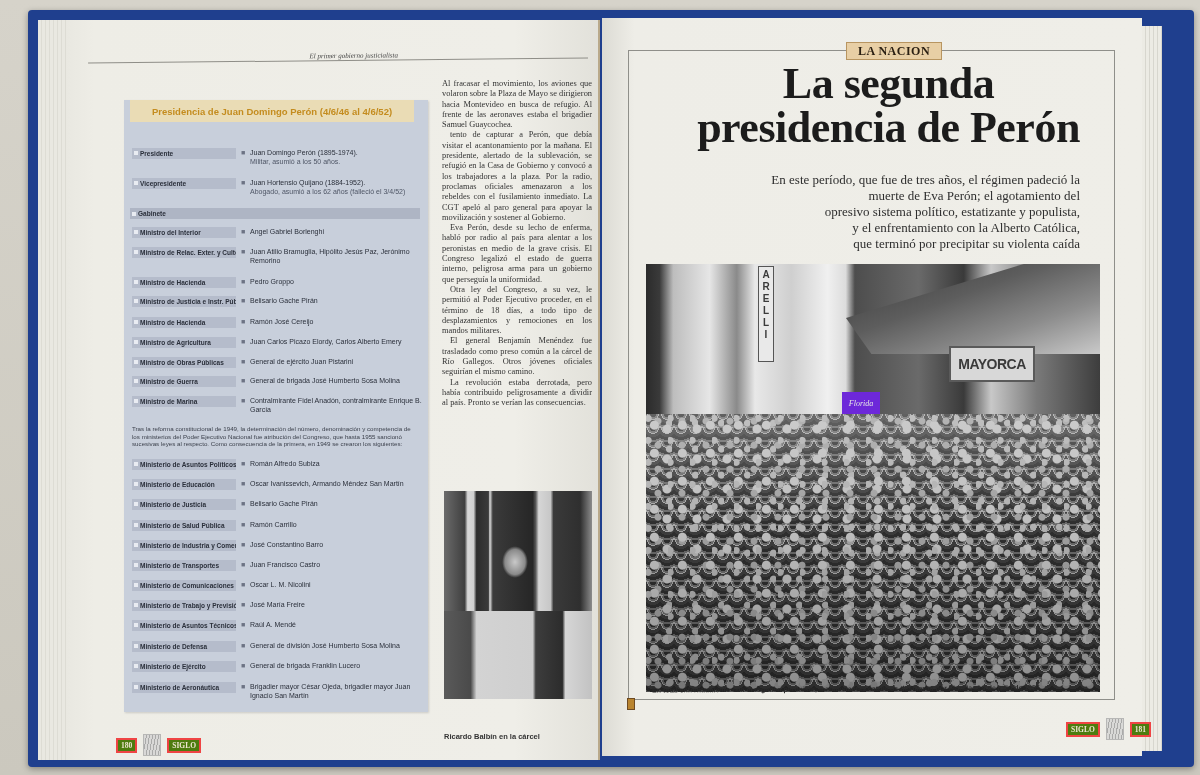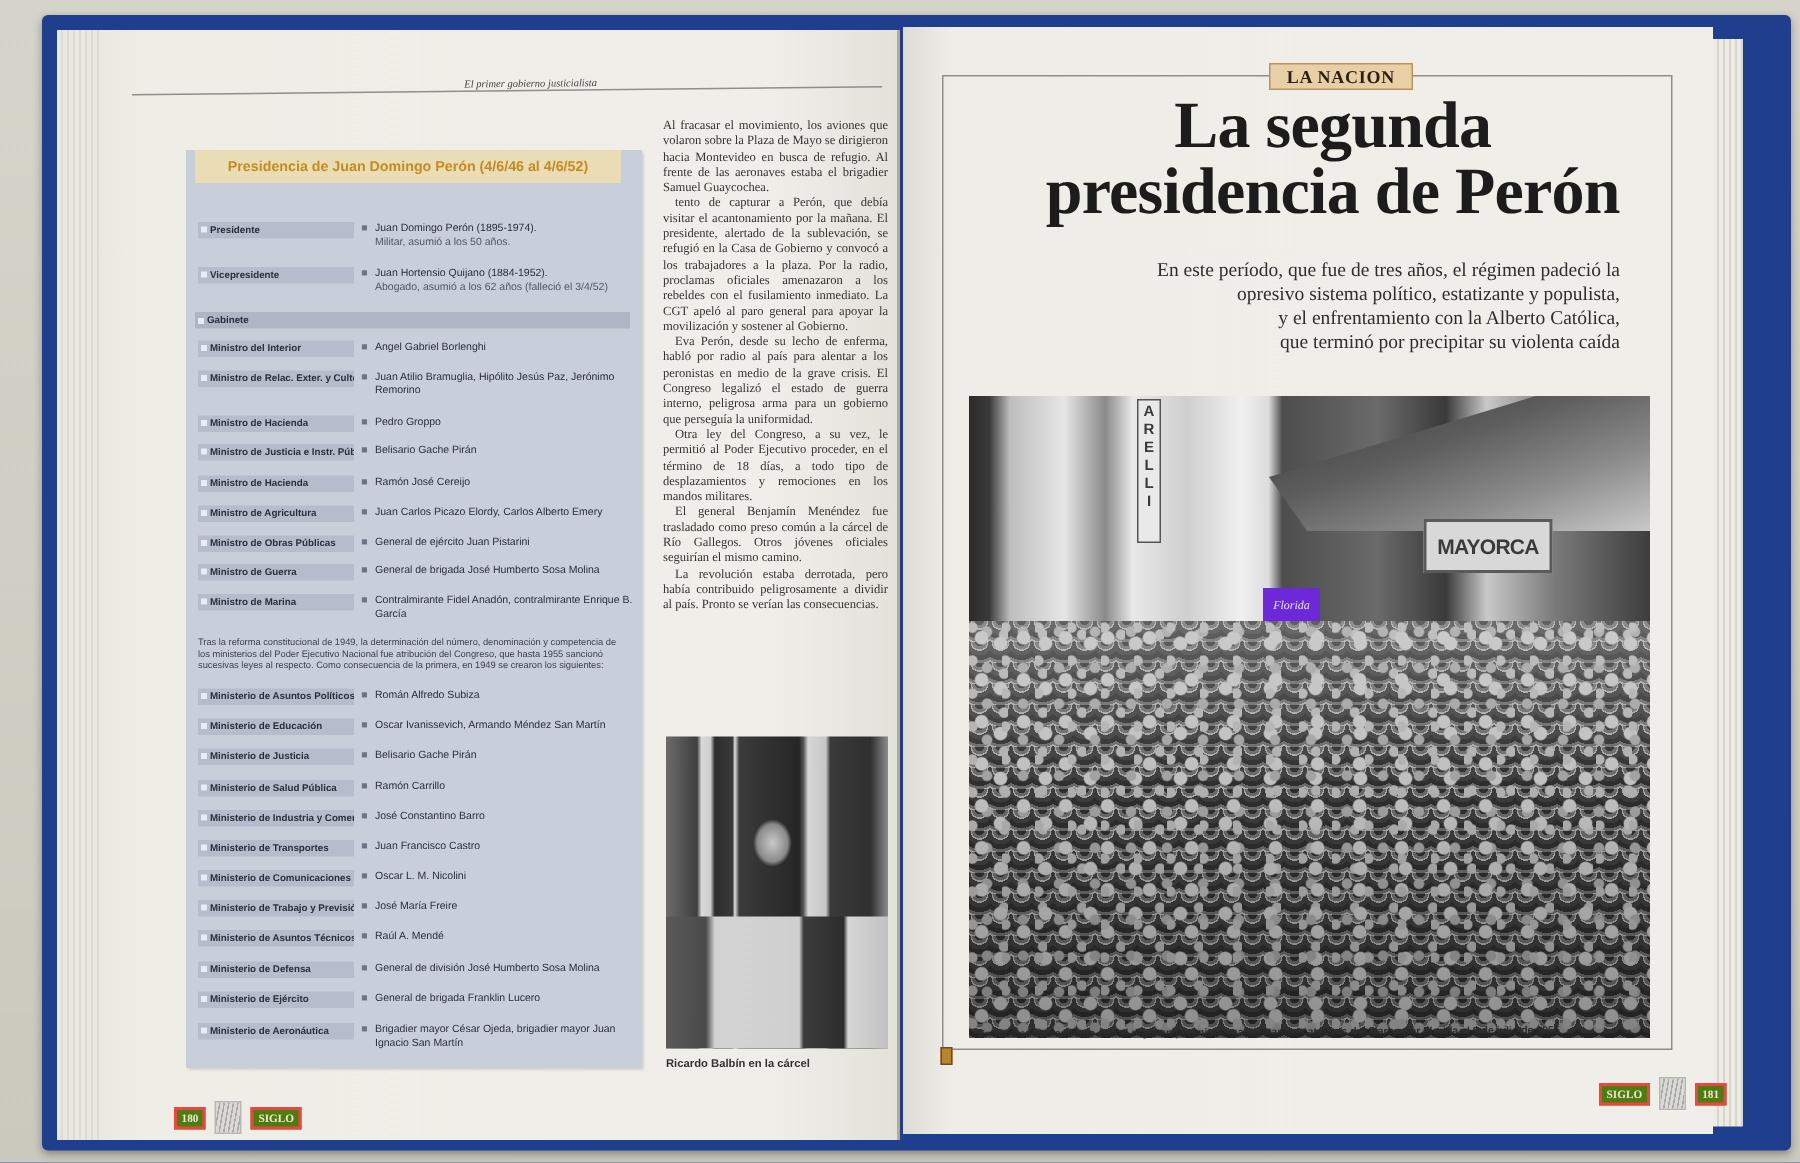--- a/index.html
+++ b/index.html
@@ -99,21 +99,21 @@
   }
   .balbin-photo::before {
     content: ""; position: absolute; left: 0; right: 0; top: 120px; bottom: 0;
     background: linear-gradient(90deg, #5a5a5a 0%, #4a4a4a 18%, #d3d3d3 22%, #cfcfcf 60%, #3d3d3d 62%, #2c2c2c 80%, #d6d6d6 82%, #c2c2c2 100%);
   }
   .balbin-photo::after {
     content: ""; position: absolute; left: 58px; top: 55px; width: 26px; height: 32px;
     background: radial-gradient(ellipse at center, #c9c9c9 0%, #8a8a8a 55%, transparent 70%);
   }
   .balbin-caption {
-    position: absolute; left: 444px; top: 704px; font-size: 7.5px; font-weight: bold; color: #333;
+    position: absolute; left: 444px; top: 732px; font-size: 7.5px; font-weight: bold; color: #333;
   }
   .folio {
     position: absolute; display: flex; align-items: center; gap: 6px;
   }
   .folio .tag {
     background: #4d7c0f; color: #f1e6d4; font-family: "Liberation Serif", serif; font-weight: bold;
     font-size: 7.5px; padding: 1px 3px; border: 2px solid #ef4444;
   }
   .folio .logo {
     width: 18px; height: 22px; border: 1px solid #aaa; background: repeating-linear-gradient(100deg, #d4d4d4 0 2px, #9a9a9a 2px 3px);
@@ -358,20 +358,21 @@
 <div class="frame"></div>
 <div class="masthead">LA NACION</div>
 
 <div class="headline">
   <div>La segunda</div>
   <div>presidencia de Perón</div>
 </div>
 
 <div class="deck">
   <div>En este período, que fue de tres años, el régimen padeció la</div>
+  <div>muerte de Eva Perón; el agotamiento del</div>
   <div>opresivo sistema político, estatizante y populista,</div>
   <div>y el enfrentamiento con la Alberto Católica,</div>
   <div>que terminó por precipitar su violenta caída</div>
 </div>
 
 <div class="crowd-photo">
   <div class="street-top"></div>
   <div class="sign-vertical">
     <span>A</span>
     <span>R</span>

